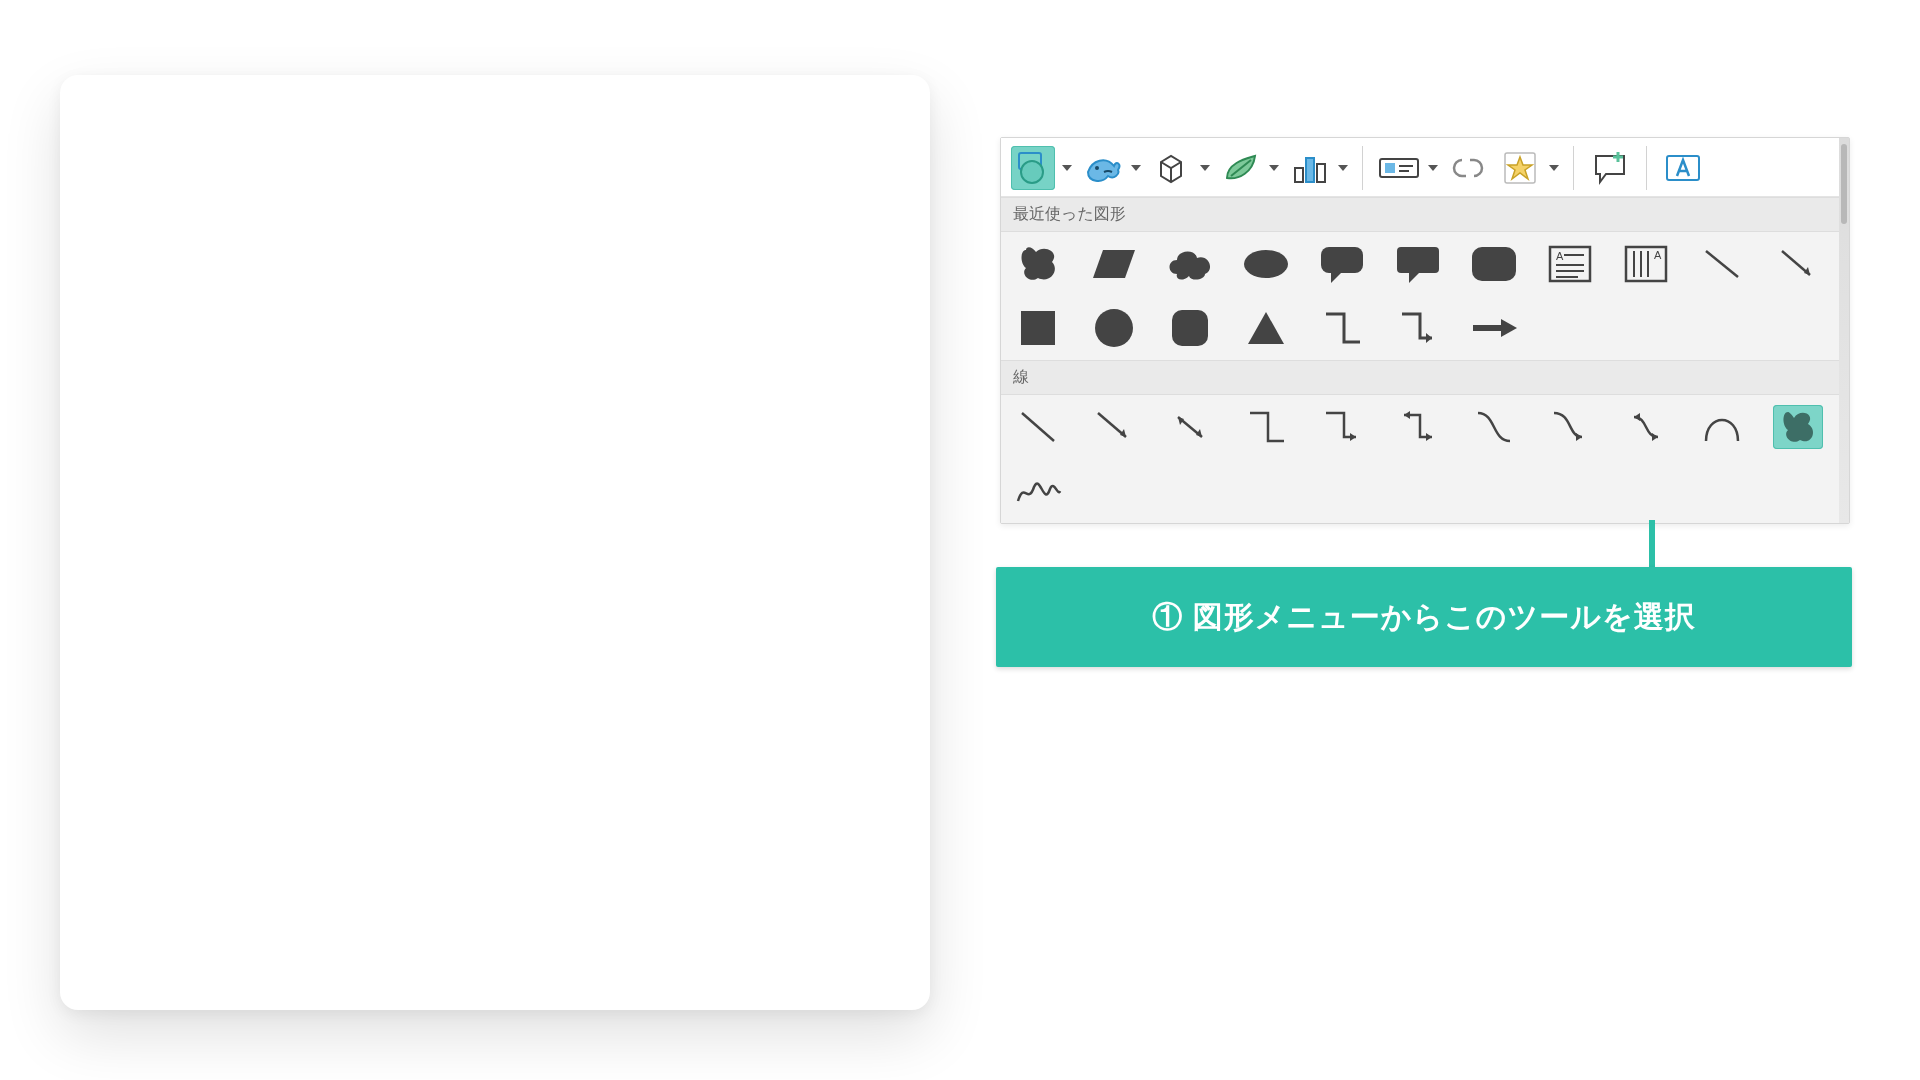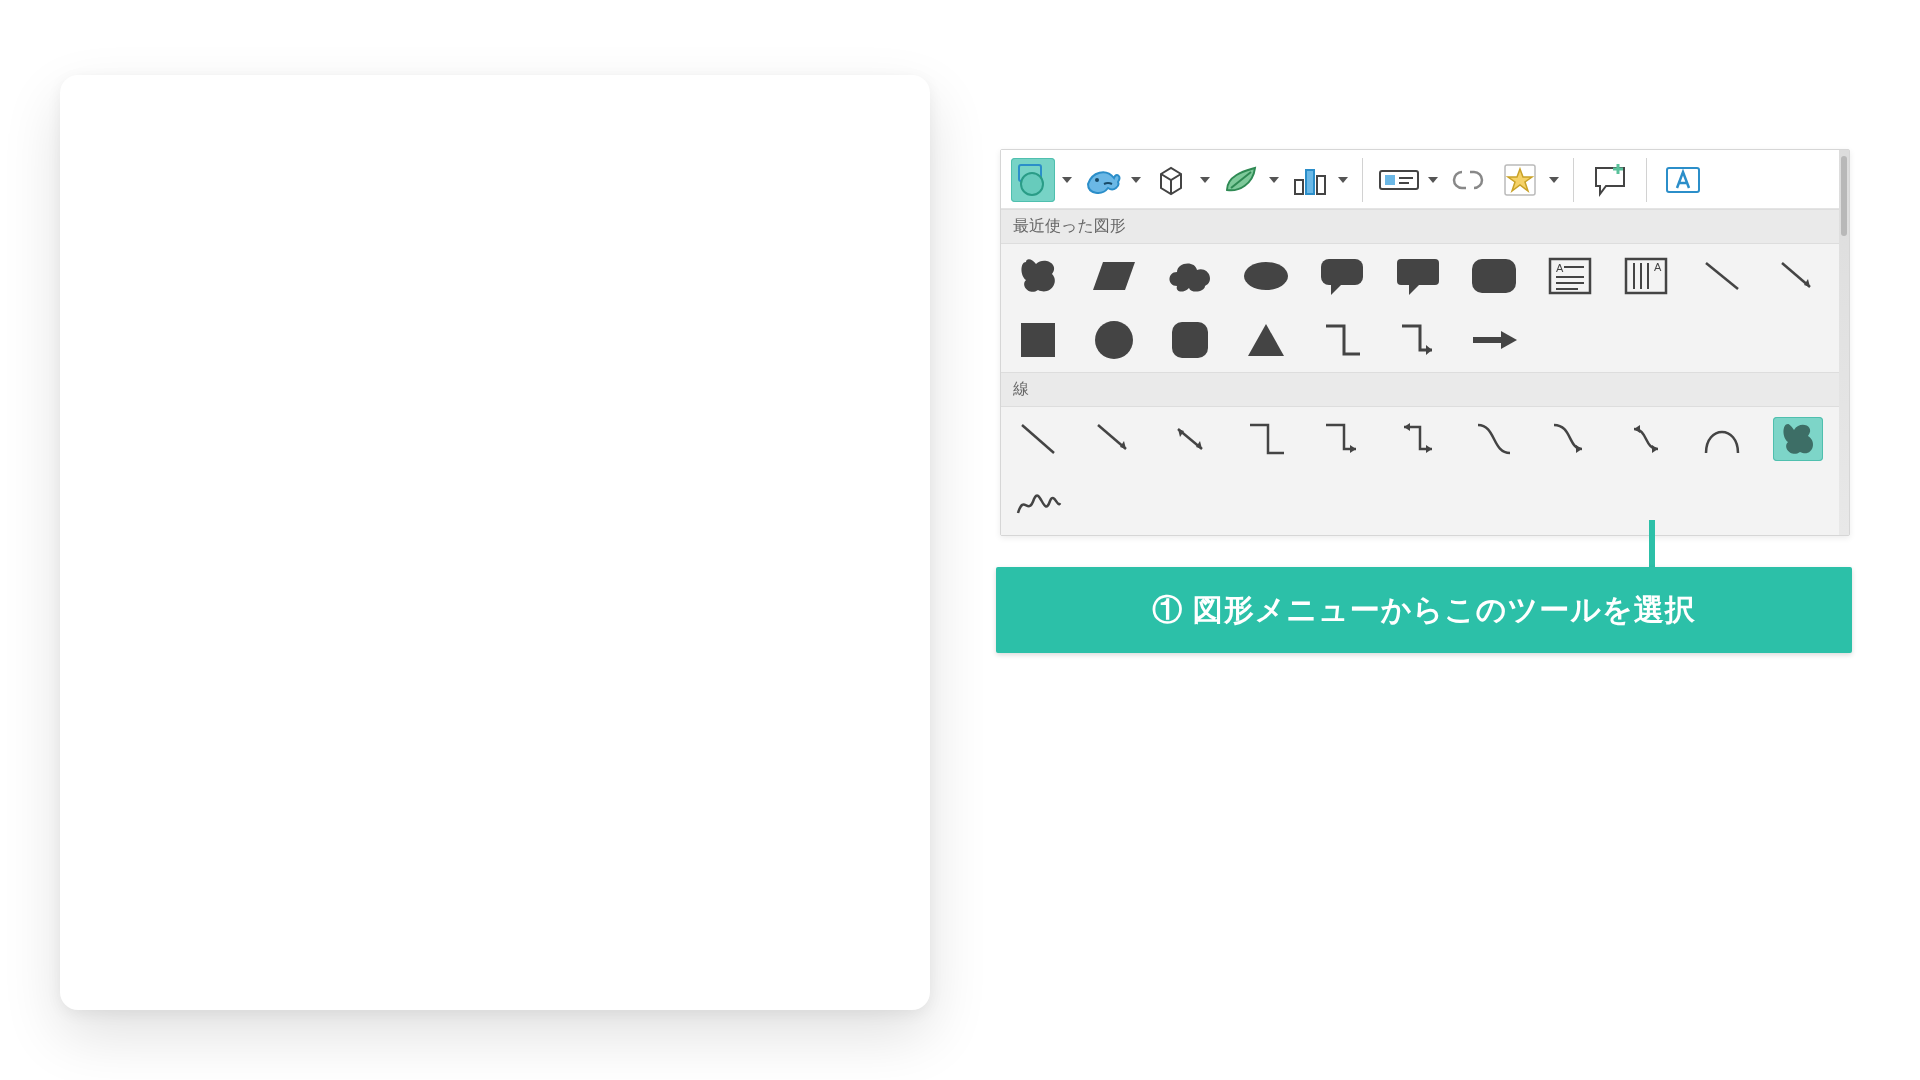--- a/index.html
+++ b/index.html
@@ -17,21 +17,21 @@
     top: 75px;
     width: 870px;
     height: 935px;
     background: #fff;
     border-radius: 18px;
     box-shadow: 0 25px 60px rgba(0,0,0,0.12), 0 4px 15px rgba(0,0,0,0.06);
   }
   .toolbar-panel {
     position: absolute;
     left: 1000px;
-    top: 149px;
+    top: 137px;
     width: 850px;
     background: #f3f3f3;
     border: 1px solid #d6d6d6;
     border-radius: 2px;
     box-shadow: 0 2px 6px rgba(0,0,0,0.08);
   }
   .toolbar-top {
     display: flex;
     align-items: center;
     padding: 8px 10px 6px 10px;
@@ -86,21 +86,21 @@
     position:absolute;
     left:1649px; top:520px;
     width:6px; height:50px;
     background:#2cc0a8;
   }
   .callout-box {
     position:absolute;
     left:996px;
     top:567px;
     width:856px;
-    height:86px;
+    height:100px;
     background:#2cc0a8;
     color:#fff;
     font-size:30px;
     font-weight:700;
     display:flex;
     align-items:center;
     justify-content:center;
     letter-spacing:1px;
     border-radius:2px;
     box-shadow: 0 2px 5px rgba(0,0,0,0.15);

